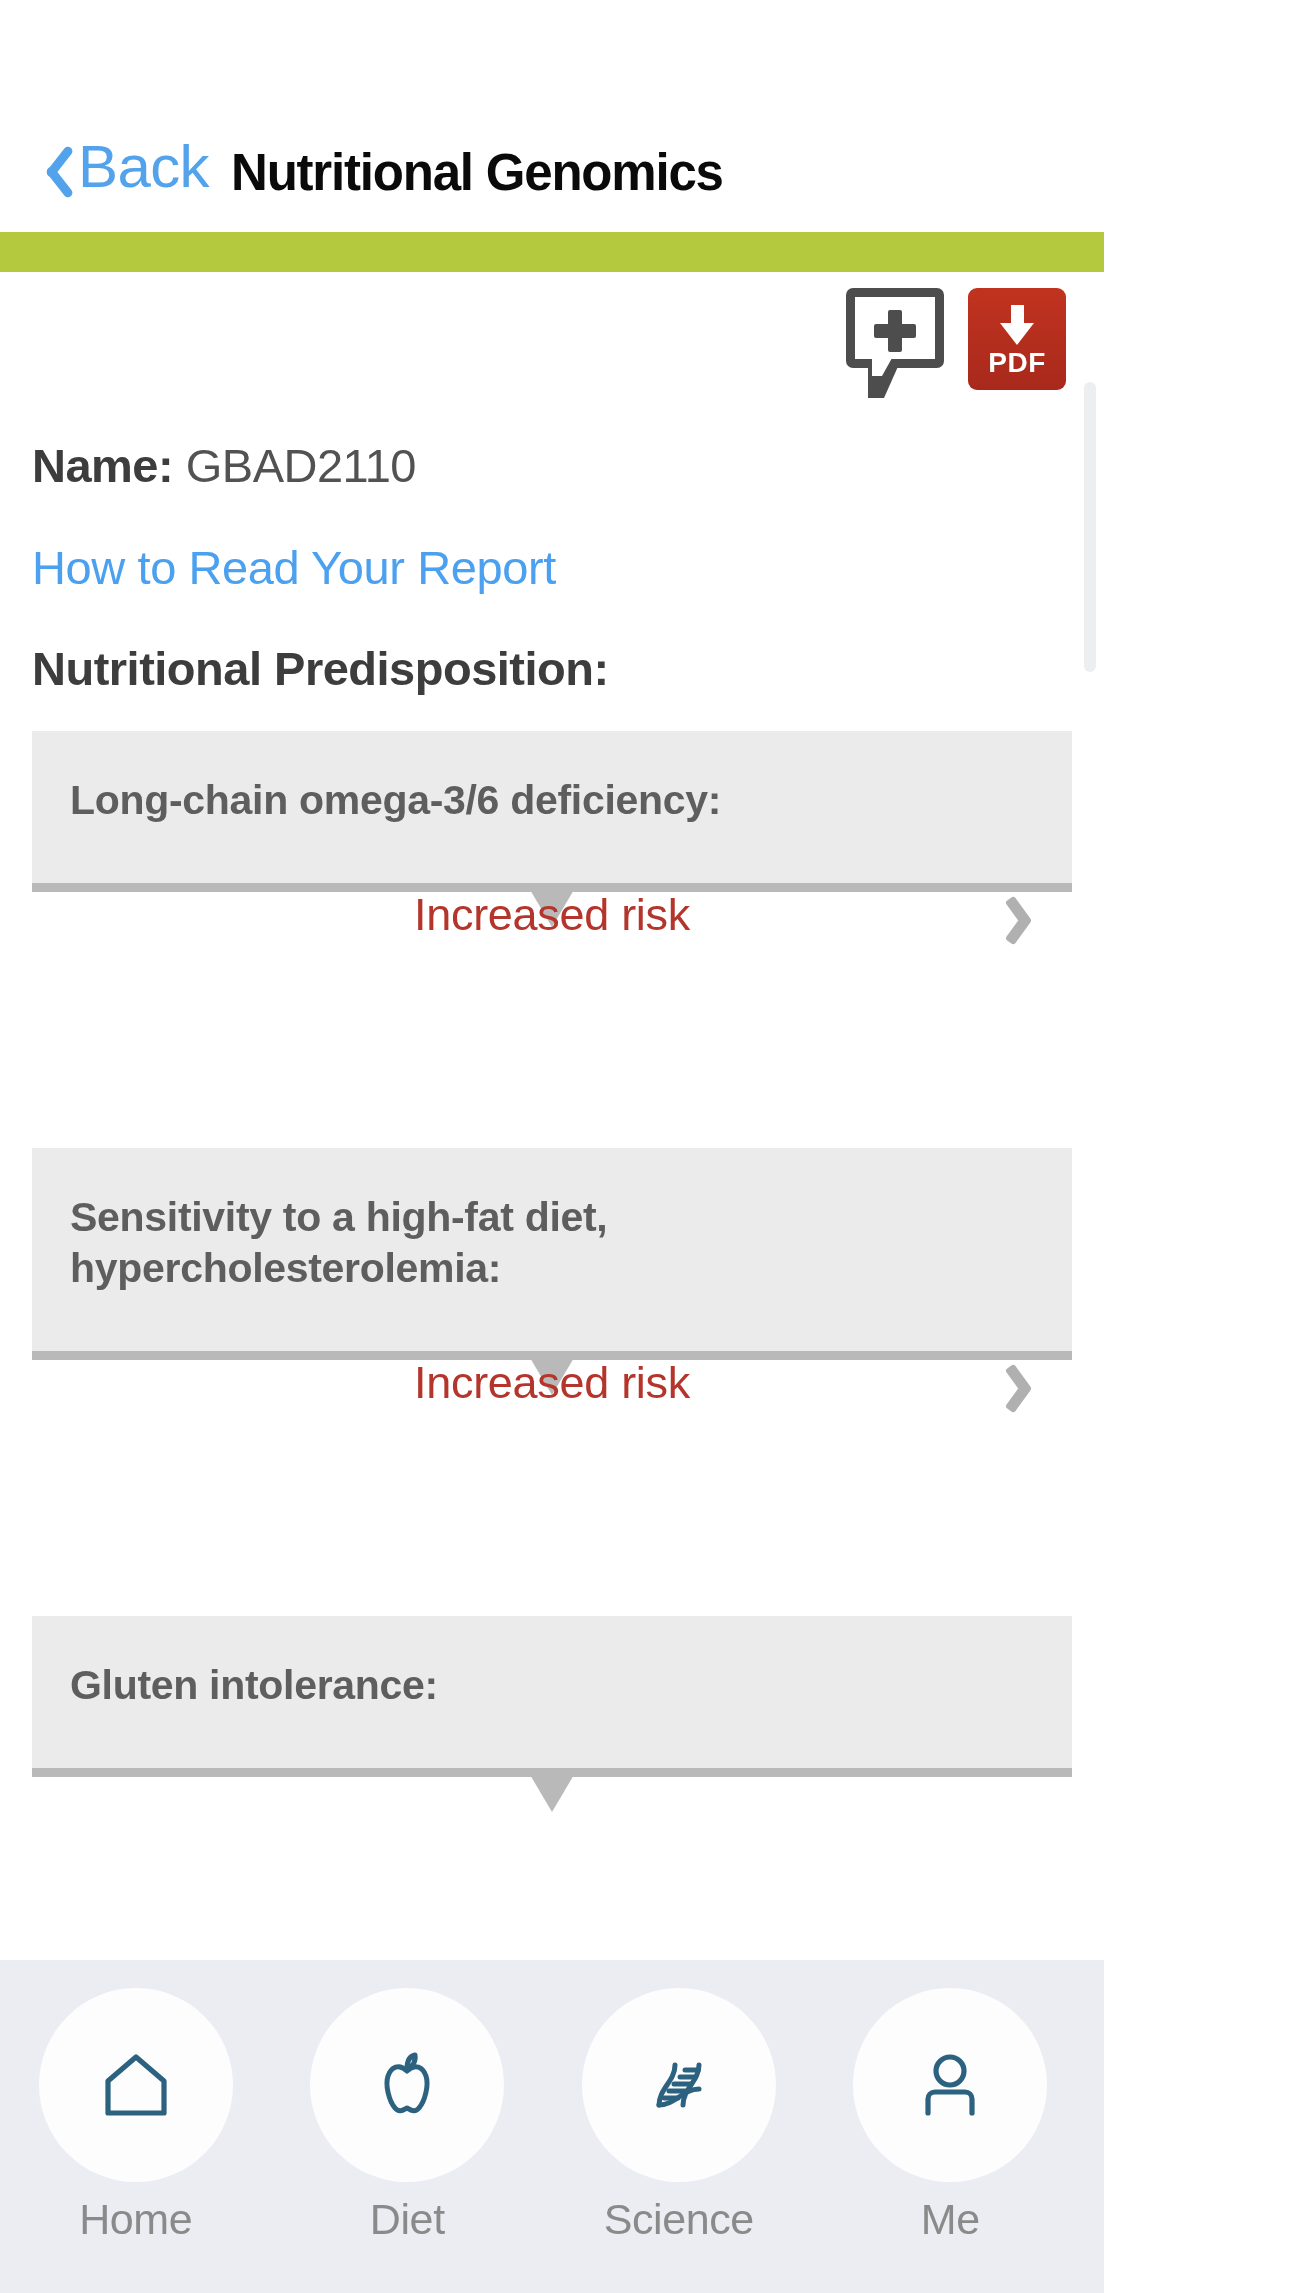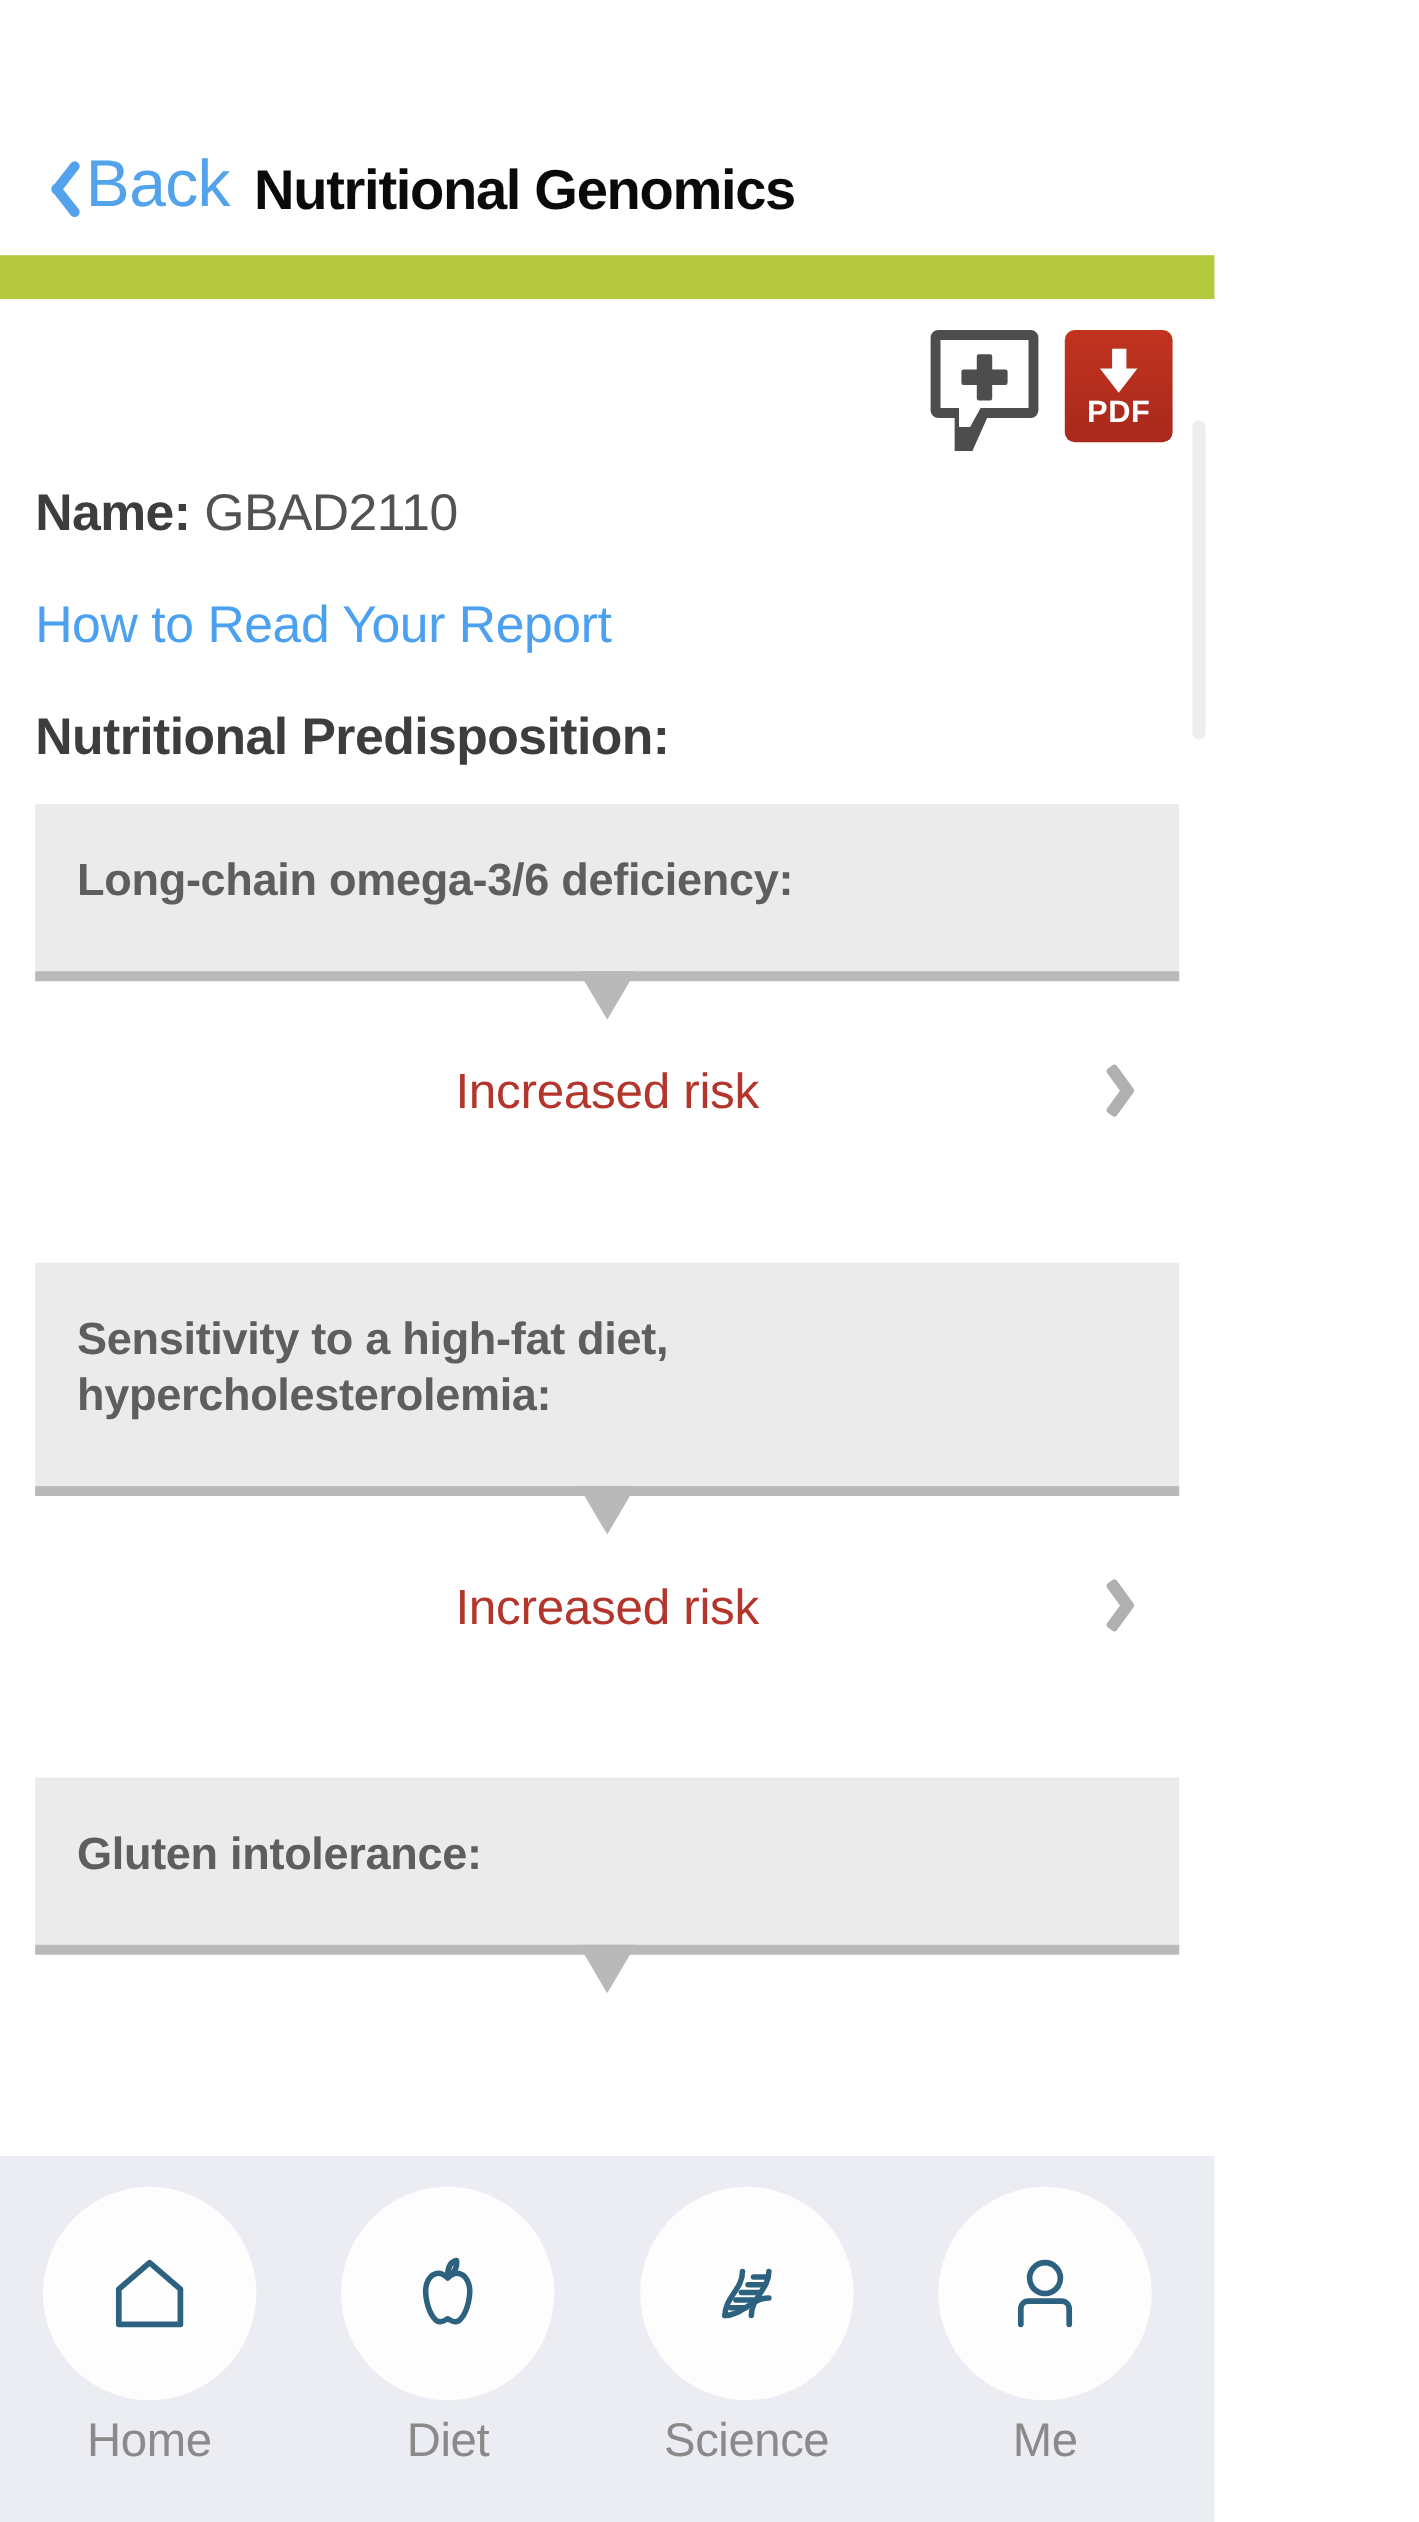--- a/index.html
+++ b/index.html
@@ -100,21 +100,21 @@
     background: #eceef0;
     border-radius: 6px;
   }
 
   
   .action-row {
     display: flex;
     justify-content: flex-end;
     align-items: flex-start;
     gap: 24px;
-    padding-top: 28px;
+    padding-top: 16px;
     padding-right: 6px;
     height: 126px;
   }
 
   .bubble-add-btn {
     width: 98px;
     height: 110px;
     position: relative;
     cursor: pointer;
     flex: 0 0 auto;
@@ -257,21 +257,21 @@
     bottom: -44px;
     transform: translateX(-50%);
     width: 0; height: 0;
     border-left: 26px solid transparent;
     border-right: 26px solid transparent;
     border-top: 44px solid #b9b9b9;
   }
 
   .risk-row {
     display: flex;
-    align-items: center;
+    align-items: flex-start;
     justify-content: center;
     position: relative;
     height: 200px;
     cursor: pointer;
   }
   .risk-label {
     font-size: 45px;
     color: #b4352b;
     letter-spacing: -0.3px;
     line-height: 1;

